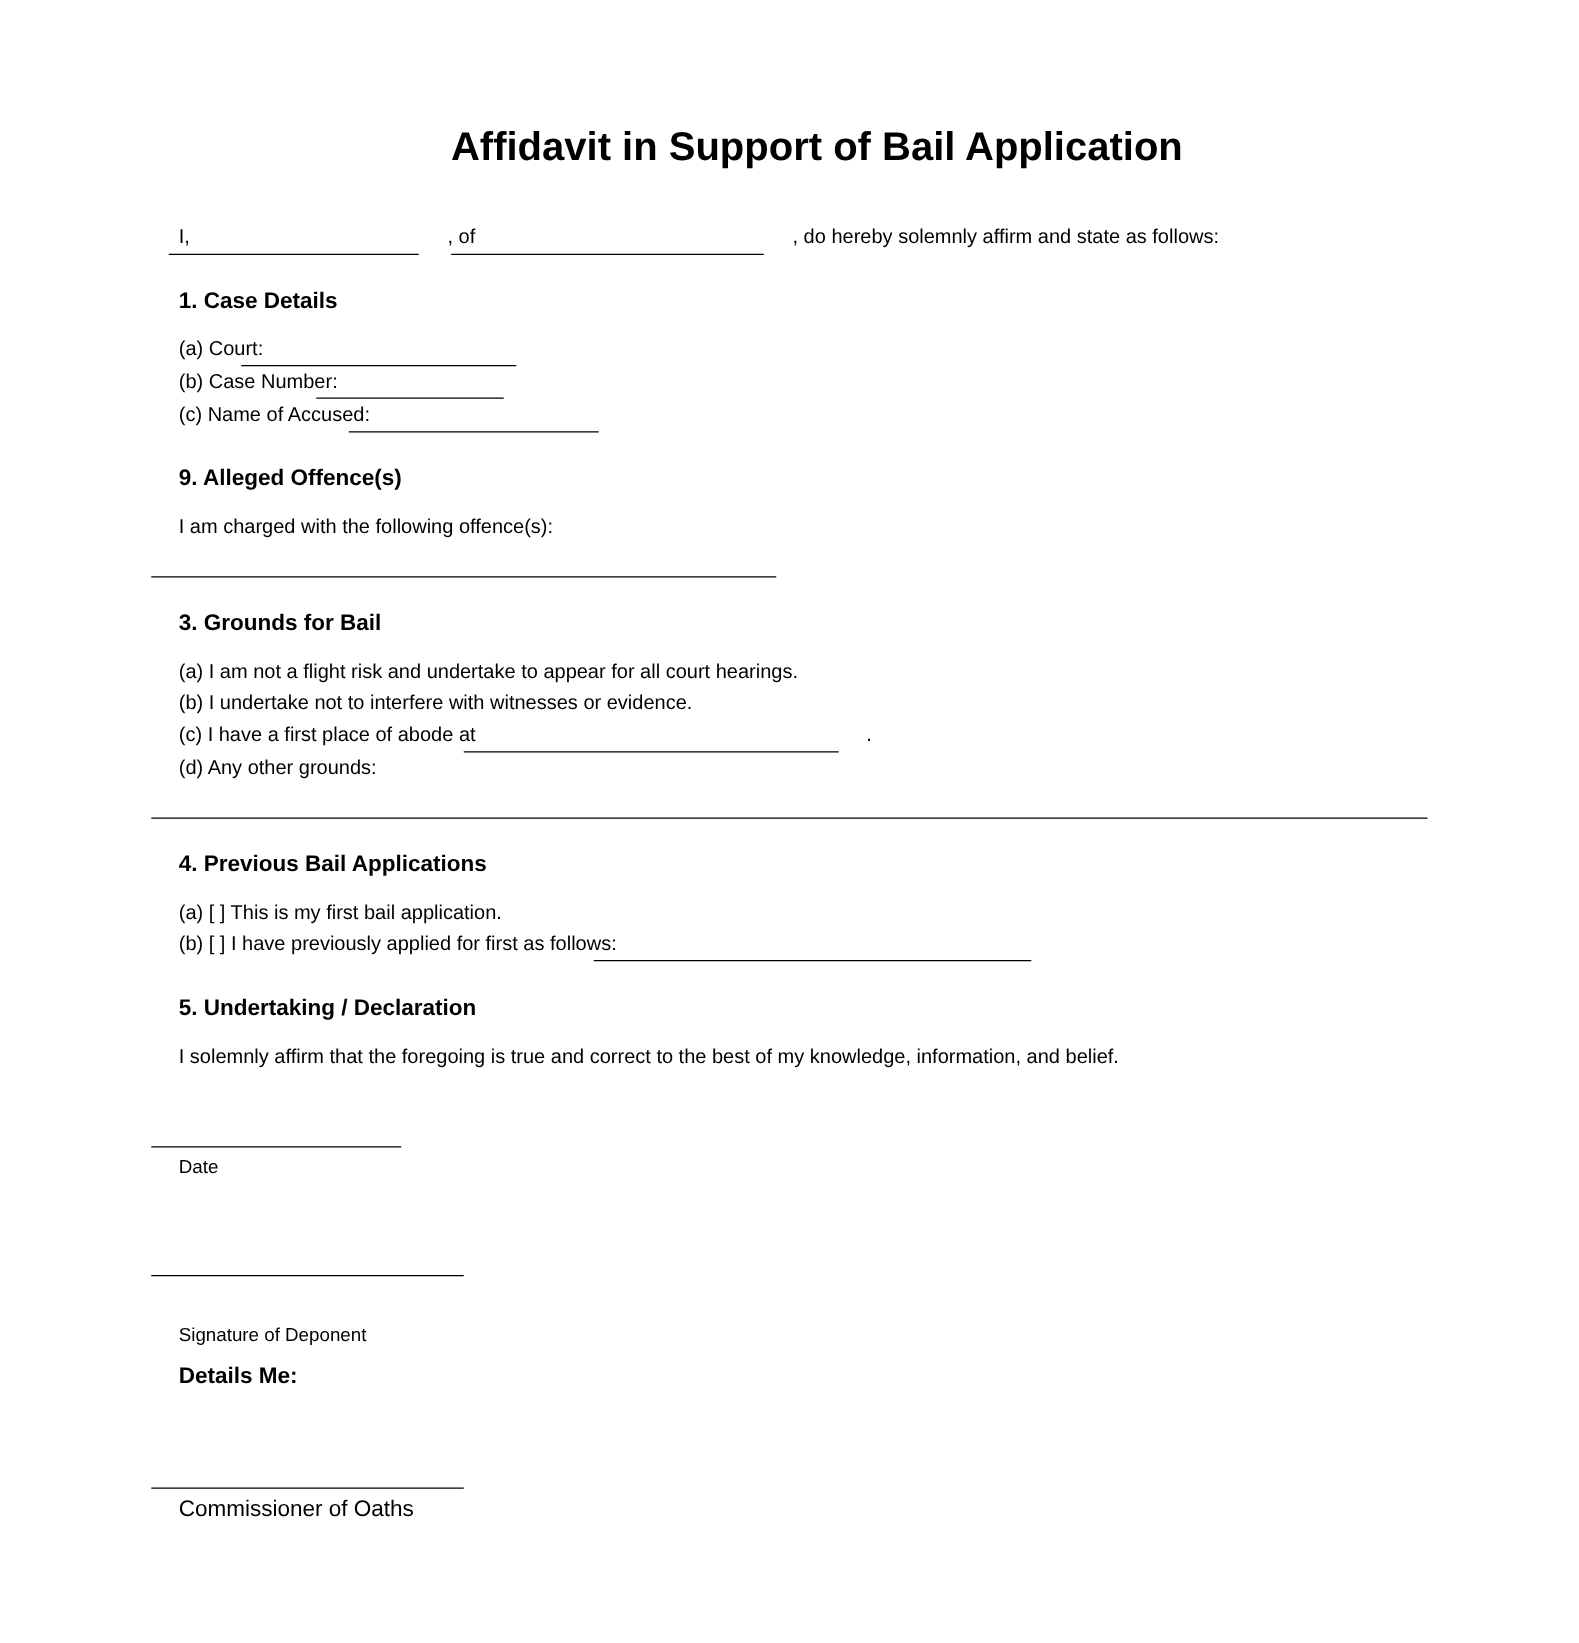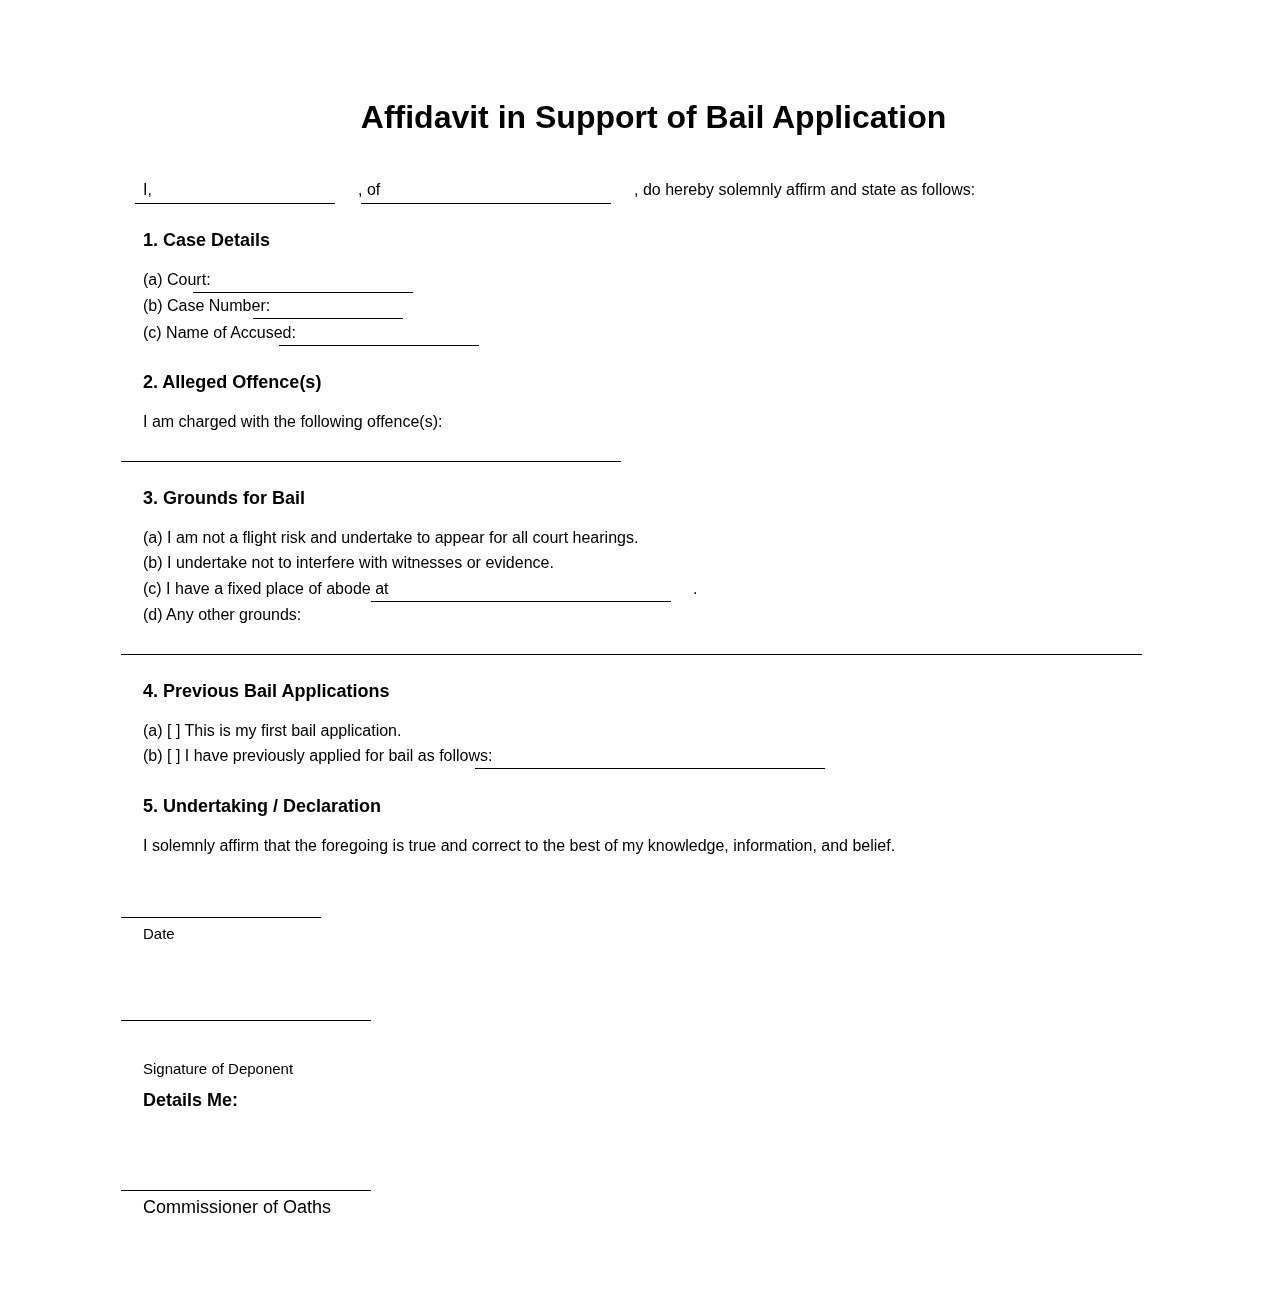--- a/index.html
+++ b/index.html
@@ -27,36 +27,36 @@
   <span class="abs text" style="left:612px; top:180px;">, do hereby solemnly affirm and state as follows:</span>
 
   <div class="abs heading" style="left:121px; top:229px;">1. Case Details</div>
   <span class="abs text" style="left:121px; top:270px;">(a) Court:</span>
   <div class="blank" style="left:193px; top:292px; width:220px;"></div>
   <span class="abs text" style="left:121px; top:296px;">(b) Case Number:</span>
   <div class="blank" style="left:253px; top:318px; width:150px;"></div>
   <span class="abs text" style="left:121px; top:323px;">(c) Name of Accused:</span>
   <div class="blank" style="left:279px; top:345px; width:200px;"></div>
 
-  <div class="abs heading" style="left:121px; top:371px;">2. Alleged Offence(s)</div>
+  <div class="abs heading" style="left:121px; top:371px;">9. Alleged Offence(s)</div>
   <span class="abs text" style="left:121px; top:412px;">I am charged with the following offence(s):</span>
   <div class="blank" style="left:121px; top:461px; width:500px;"></div>
 
   <div class="abs heading" style="left:121px; top:487px;">3. Grounds for Bail</div>
   <span class="abs text" style="left:121px; top:528px;">(a) I am not a flight risk and undertake to appear for all court hearings.</span>
   <span class="abs text" style="left:121px; top:553px;">(b) I undertake not to interfere with witnesses or evidence.</span>
-  <span class="abs text" style="left:121px; top:579px;">(c) I have a fixed place of abode at</span>
+  <span class="abs text" style="left:121px; top:579px;">(c) I have a first place of abode at</span>
   <div class="blank" style="left:371px; top:601px; width:300px;"></div>
   <span class="abs text" style="left:671px; top:579px;">.</span>
   <span class="abs text" style="left:121px; top:605px;">(d) Any other grounds:</span>
   <div class="blank" style="left:121px; top:654px; width:1021px;"></div>
 
   <div class="abs heading" style="left:121px; top:680px;">4. Previous Bail Applications</div>
   <span class="abs text" style="left:121px; top:721px;">(a) [ ] This is my first bail application.</span>
-  <span class="abs text" style="left:121px; top:746px;">(b) [ ] I have previously applied for bail as follows:</span>
+  <span class="abs text" style="left:121px; top:746px;">(b) [ ] I have previously applied for first as follows:</span>
   <div class="blank" style="left:475px; top:768px; width:350px;"></div>
 
   <div class="abs heading" style="left:121px; top:795px;">5. Undertaking / Declaration</div>
   <span class="abs text" style="left:121px; top:836px;">I solemnly affirm that the foregoing is true and correct to the best of my knowledge, information, and belief.</span>
 
   <div class="blank" style="left:121px; top:917px; width:200px;"></div>
   <span class="abs text" style="left:121px; top:924px; font-size:15px;">Date</span>
 
   <div class="blank" style="left:121px; top:1020px; width:250px;"></div>
   <span class="abs text" style="left:121px; top:1027px; font-size:15px;margin-top:32px;">Signature of Deponent</span>

